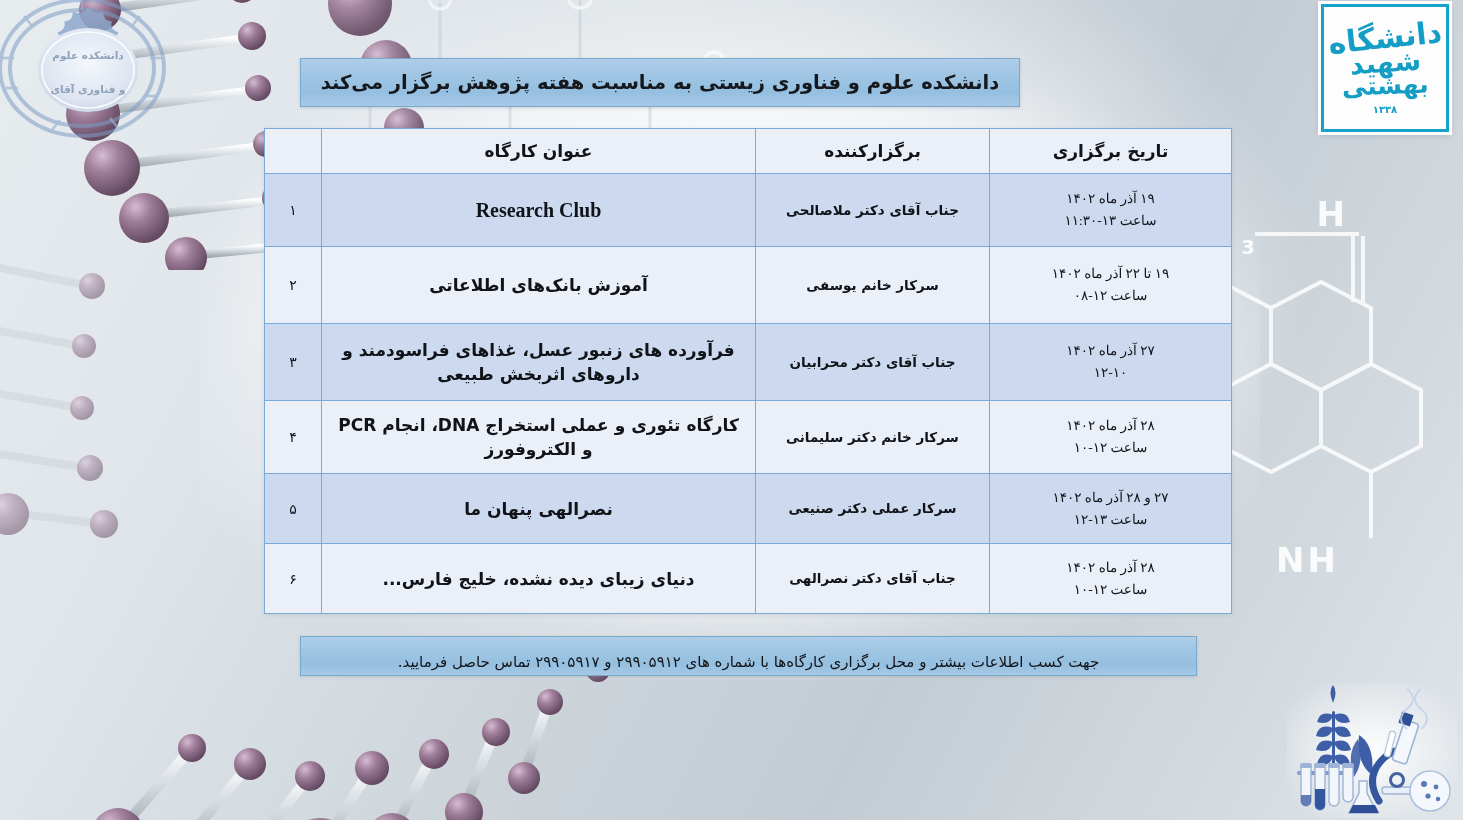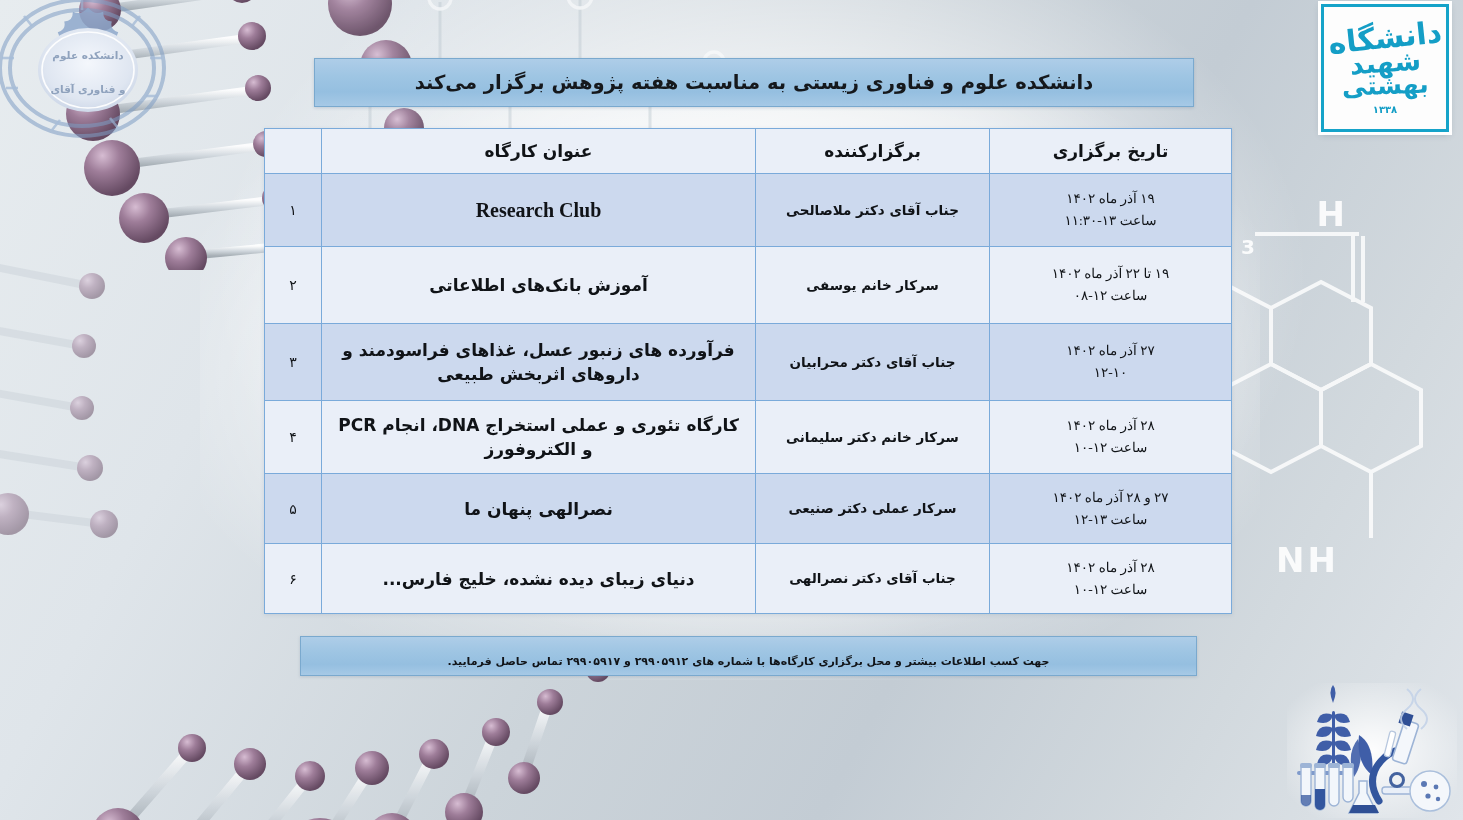--- a/index.html
+++ b/index.html
@@ -93,22 +93,22 @@
   
   #biotech-logo {
     position: absolute;
     bottom: 2px; right: 6px;
     width: 170px; height: 135px;
   }
 
   
   #header-banner {
     position: absolute;
-    top: 58px; left: 314px;
-    width: 880px; height: 49px;
+    top: 58px; left: 300px;
+    width: 720px; height: 49px;
     background: linear-gradient(180deg, #aecde8 0%, #9ec5e3 38%, #95bfe0 70%, #a6c9e6 100%);
     border: 1px solid #7aa9ce;
     display: flex; align-items: center; justify-content: center;
     box-shadow: 0 1px 3px rgba(70,100,130,0.22);
   }
   #header-banner .banner-text {
     font-size: 19.5px;
     font-weight: 700;
     color: #15181c;
     letter-spacing: 0.1px;
@@ -188,22 +188,22 @@
   #footer-banner {
     position: absolute;
     top: 636px; left: 300px;
     width: 897px; height: 40px;
     background: linear-gradient(180deg, #aecde8 0%, #9ec5e3 40%, #95bfe0 72%, #a6c9e6 100%);
     border: 1px solid #7aa9ce;
     display: flex; align-items: center; justify-content: center;
     box-shadow: 0 1px 3px rgba(70,100,130,0.20);
   }
   #footer-banner .footer-text {
-    font-size: 11px;
-    font-weight: 700;
+    font-size: 15px;
+    font-weight: 400;
     color: #111418;
     white-space: nowrap;
     margin-top: 11px;
   }
 </style>
 </head>
 <body>
 
 <div id="poster">
 

